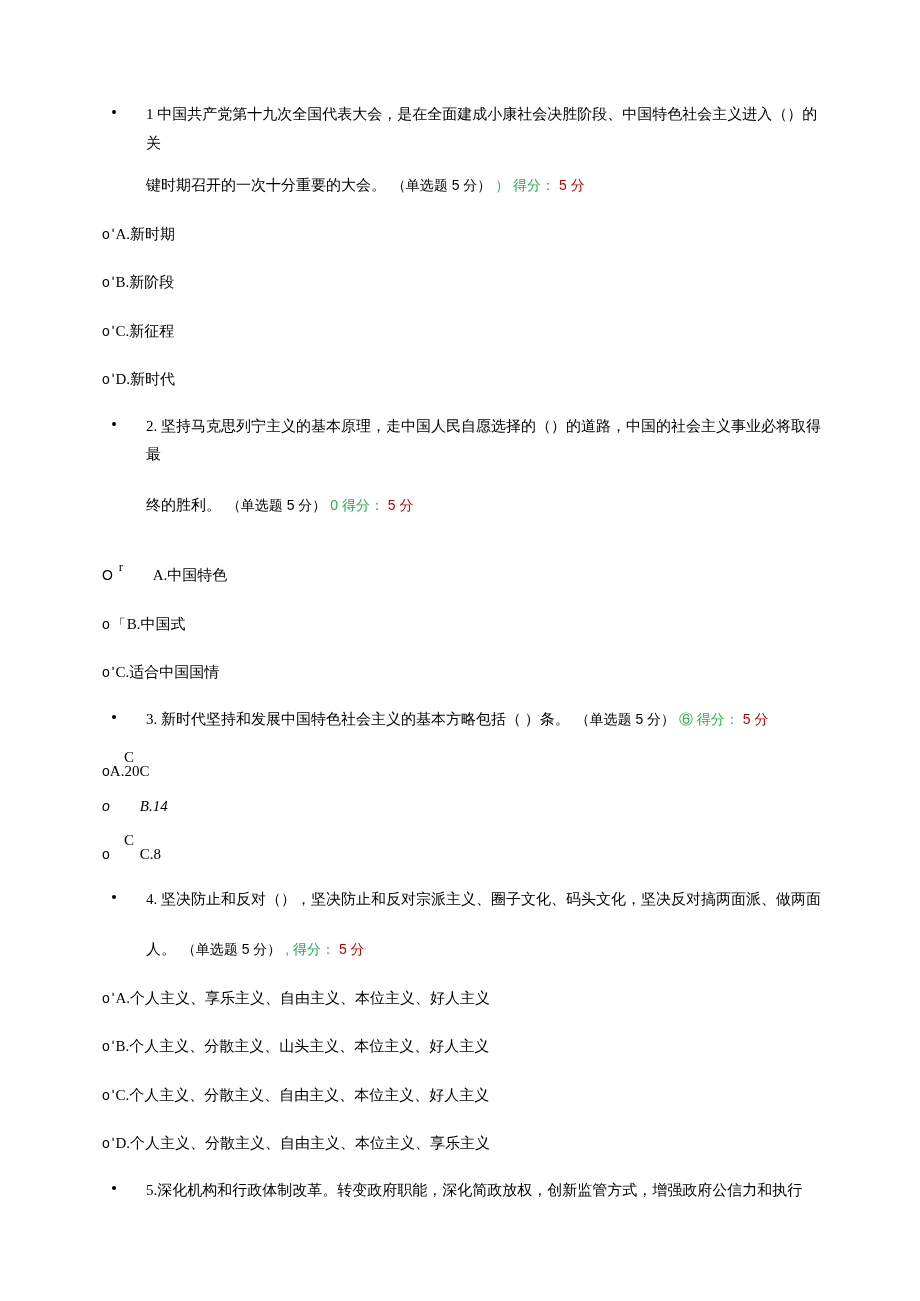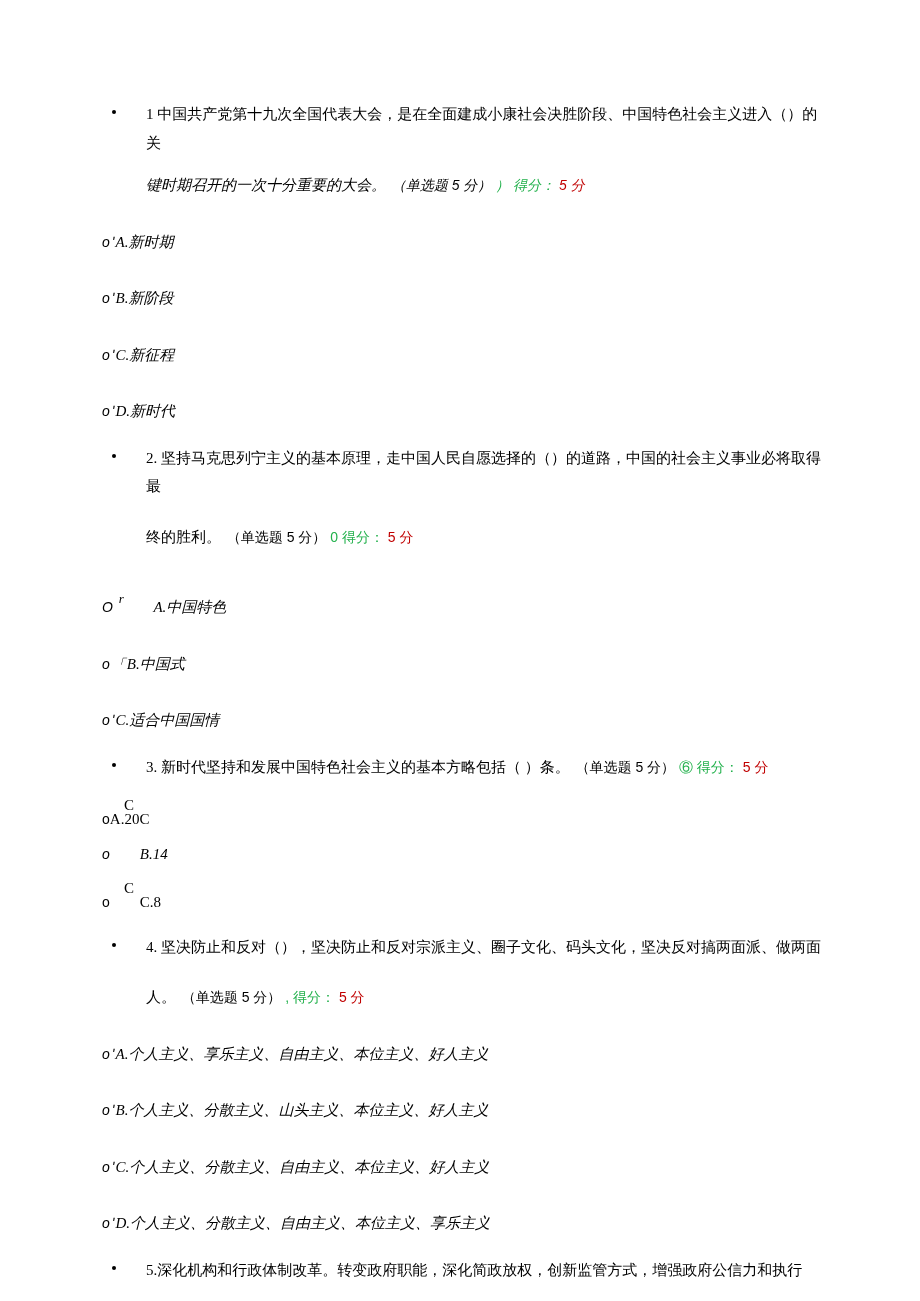--- a/index.html
+++ b/index.html
@@ -44,22 +44,21 @@
   }
   .red {
     color: #c00000;
   }
   .green {
     color: #22b14c;
   }
   .opt {
     position: relative;
     padding-left: 12px;
-    margin: 28px 0 18px 0;
-    font-style: italic;
+    margin: 20px 0 18px 0;
   }
   .opt .o-mark {
     font-family: Arial, sans-serif;
     font-size: 14px;
     margin-right: 2px;
   }
   .opt .sym {
     font-family: Arial, sans-serif;
     font-size: 14px;
     margin-right: 1px;
@@ -109,21 +108,21 @@
 <body>
 
 <div class="page">
 
   <div class="q-block">
     <div class="q-line">
       <span class="bullet-dot"></span>
       <span class="num">1</span>
       <span class="txt">中国共产党第十九次全国代表大会，是在全面建成小康社会决胜阶段、中国特色社会主义进入（）的关</span>
     </div>
-    <div class="q-line" style="margin-top:14px;margin-bottom:18px;font-style:italic;">
+    <div class="q-line" style="margin-top:14px;margin-bottom:18px;">
       <span class="txt">键时期召开的一次十分重要的大会。</span>
       <span class="meta-full">
         <span>（单选题 5 分）</span>
         <span class="green">）</span>
         <span class="green">得分：</span>
         <span class="red">5 分</span>
       </span>
     </div>
 
     <div class="opt">

